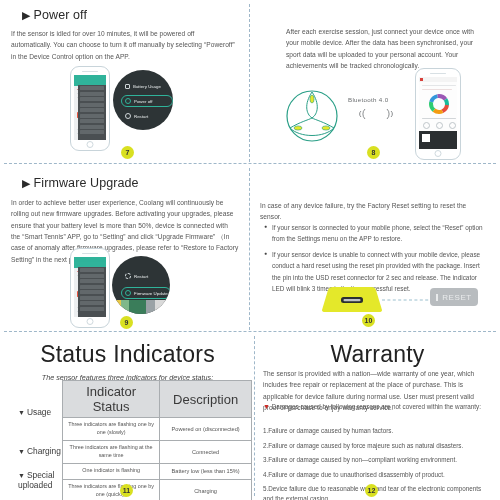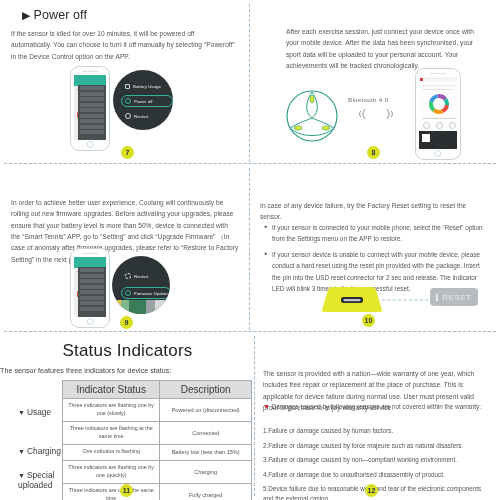--- a/index.html
+++ b/index.html
@@ -26,29 +26,29 @@
   .sep-h { position: absolute; border-top: 1px dashed #9fb7c9; }
 
   
   h2.sec {
     font-size: 12.5px; font-weight: 400; color: #2a2a2a;
     letter-spacing: .1px; white-space: nowrap;
   }
   h2.sec .tri { font-size: 11px; margin-right: 3px; }
 
   h1.big {
-    font-size: 17px; font-weight: 400; color: #222;
+    font-size: 23px; font-weight: 400; color: #222;
     text-align: center; letter-spacing: .2px;
   }
 
   p.body {
     font-size: 6.6px; line-height: 1.72; color: #555;
     letter-spacing: .05px;
   }
-  .sub { font-size: 7.2px; color: #444; text-align: left; }
+  .sub { font-size: 7.2px; color: #444; text-align: center; font-style: italic; }
 
   
   ul.bul { list-style: none; }
   ul.bul li {
     position: relative; padding-left: 8px; margin-bottom: 5px;
     font-size: 6.4px; line-height: 1.74; color: #555;
   }
   ul.bul li:before {
     content: "\25CF"; position: absolute; left: 0; top: 0; font-size: 5px; color: #444;
   }
@@ -102,21 +102,21 @@
   .btlabel { font-size: 6.2px; color: #6c6f71; letter-spacing:.3px; }
 
   
   ol.warr { list-style: none; }
   ol.warr li { font-size: 6.3px; line-height: 1.6; color: #555; margin-bottom: 4.5px; }
 
   
   table.st { border-collapse: collapse; width: 190px; font-size: 5.4px; color: #555; }
   table.st th {
     background: #dadcde; border: .8px solid #a9adb0; font-weight: 400;
-    font-size: 10px; color: #3a3a3a; padding: 3px 8px; text-align: center;
+    font-size: 13px; color: #3a3a3a; padding: 3px 8px; text-align: center;
   }
   table.st td {
     border: .8px solid #a9adb0; padding: 3.2px 2px; text-align: center; line-height: 1.45;
   }
   table.st td.desc { font-size: 5.6px; }
   .grp-label { font-size: 8.4px; color: #3a3a3a; position: absolute; white-space: nowrap; }
   .grp-label .tri { font-size: 7px; margin-right: 2px; }
 
   .reddown { color: #cf2b26; font-size: 7px; }
 </style>
@@ -237,20 +237,23 @@
         <div style="position:absolute;left:0;right:0;bottom:0;height:18px;background:#2b2f31;">
           <div style="position:absolute;left:3px;top:3px;width:8px;height:8px;background:#fff;"></div>
         </div>
       </div>
       <div class="home"></div>
     </div>
     <div class="badge" style="left:117px;top:146px;">8</div>
   </div>
 
   <div class="panel p-midleft">
+    <h2 class="sec" style="position:absolute;left:22px;top:12px;">
+      <span class="tri">▶</span><span>Firmware Upgrade</span>
+    </h2>
     <p class="body" style="position:absolute;left:11px;top:33px;width:228px;">In order to achieve better user experience, Coolang will continuously be rolling out new firmware upgrades.  Before activating your upgrades, please ensure that your battery level is more than 50%, device is connected with the “Smart Tennis”  APP, go to “Setting” and click “Upgrade Firmware” （In case of anomaly after firmware upgrades, please refer to “Restore to Factory Setting” in the next page）</p>
 
     <div class="phone" style="left:70px;top:84px;width:40px;height:80px;">
       <div class="speaker"></div>
       <div class="screen">
         <div class="appbar"></div>
         <div class="appbar2"></div>
         <div class="rowline" style="top:14px;width:20px;background:#e07a7a;"></div>
         <div class="rowline" style="top:18px;width:16px;"></div>
         <div class="barchart" style="bottom:20px;">
@@ -356,20 +359,21 @@
           <td>Three indicators are on at the same time</td>
           <td class="desc">Fully charged</td>
         </tr>
 
       </tbody>
     </table>
     <div class="badge" style="left:120px;top:152px;">11</div>
   </div>
 
   <div class="panel p-botright">
+    <h1 class="big" style="margin-top:9px;">Warranty</h1>
     <p class="body" style="position:absolute;left:8px;top:36px;width:228px;">The sensor is provided with a nation—wide warranty of one year, which includes free repair or replacement at the place of purchase.  This is applicable for device failure during normal use.  User must present valid proof of purchase to enjoy warranty service.</p>
 
     <div style="position:absolute;left:8px;top:69px;width:222px;font-size:6.3px;line-height:1.62;color:#555;">
       <span class="reddown">▼</span>
       <span>Damages caused by following reasons are not covered within the warranty:</span>
     </div>
 
     <ol class="warr" style="position:absolute;left:8px;top:94px;width:228px;">
       <li>1.Failure or damage caused by human factors.</li>
       <li>2.Failure or damage caused by force majeure such as natural disasters.</li>

